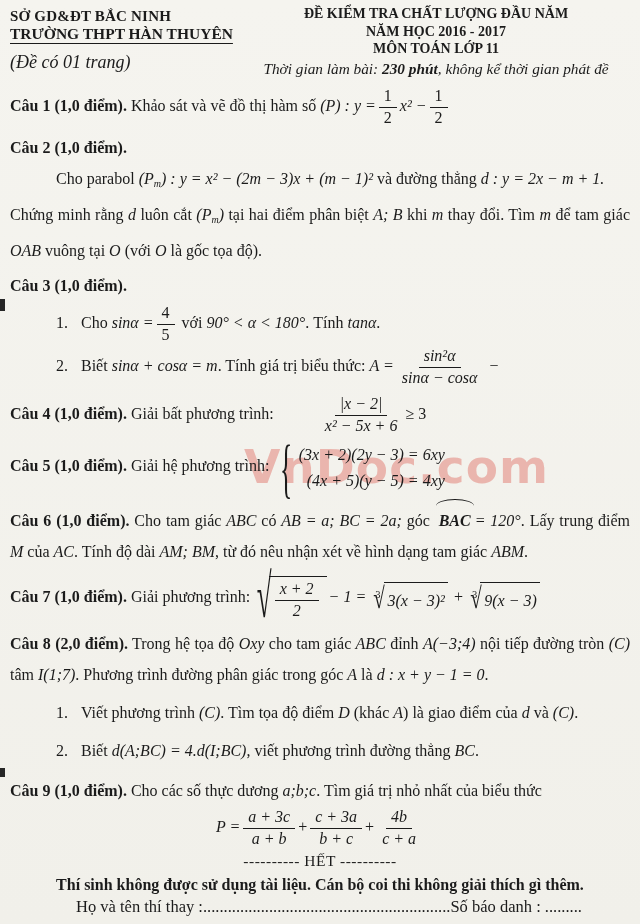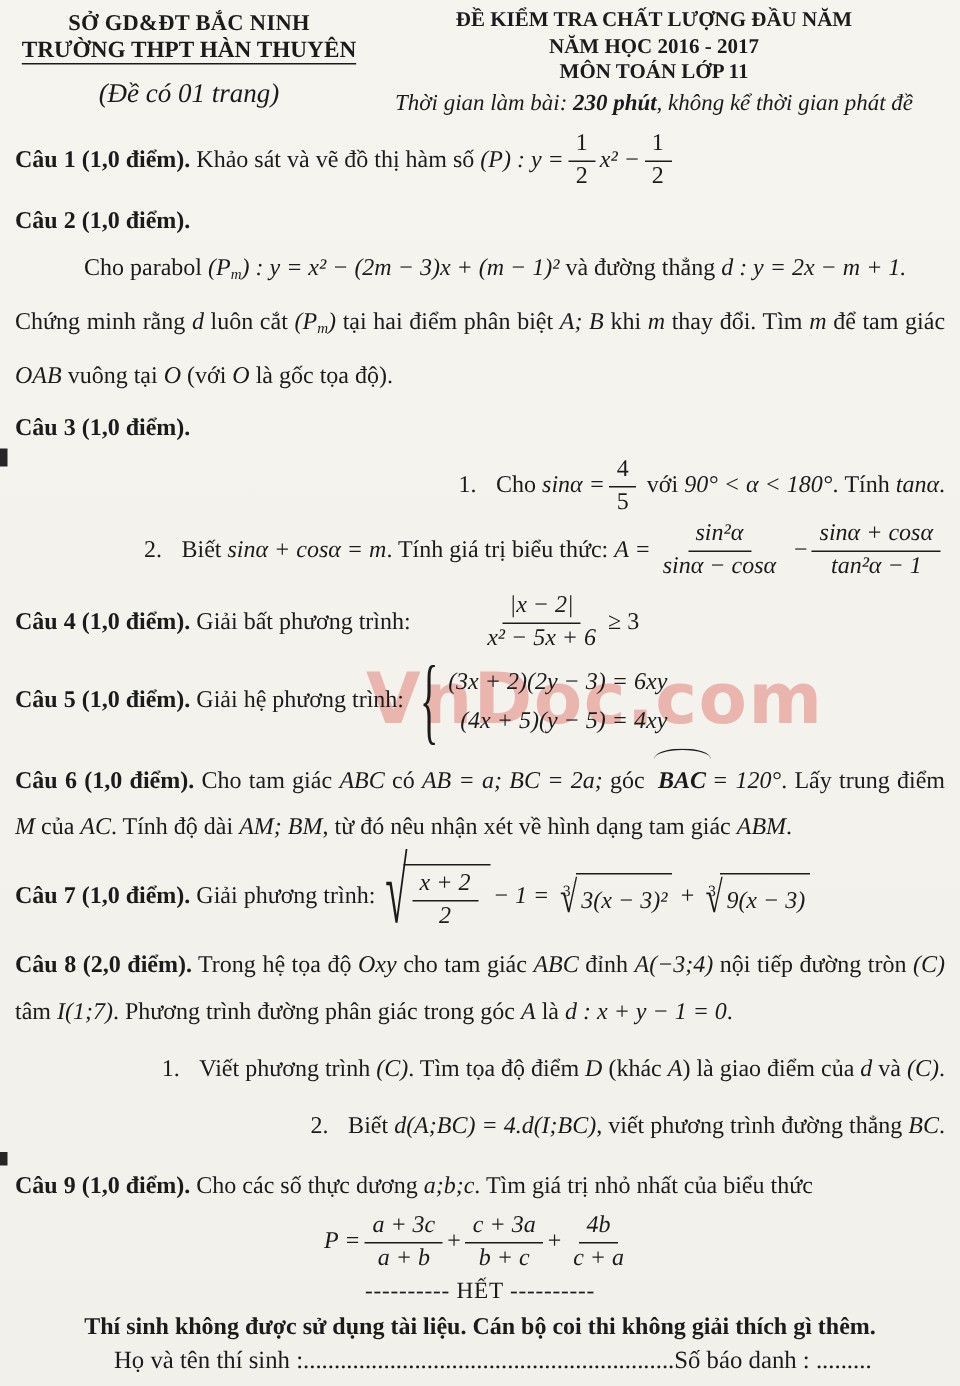--- a/index.html
+++ b/index.html
@@ -6,42 +6,42 @@
   body {
     width:640px; height:924px; overflow:hidden; position:relative;
     background:linear-gradient(#f5f4ef, #f1f0ea);
     font-family:"Liberation Serif","DejaVu Serif",serif;
     color:#1b1b1b; font-size:16px;
   }
   .page { padding:5px 10px 0 10px; position:relative; }
 
   
   .header { display:flex; }
-  .h-left { width:232px; text-align:center; padding-top:3px; }
+  .h-left { width:232px; text-align:left; padding-top:3px; }
   .dept   { font-weight:bold; font-size:15px; letter-spacing:.2px; }
   .school { font-weight:bold; font-size:15.5px; text-decoration:underline; text-underline-offset:4px; }
   .page-note { font-style:italic; font-size:18px; margin-top:9px; }
   .h-right { flex:1; text-align:center; }
   .title { font-weight:bold; font-size:14px; line-height:1.26; }
   .time-note { font-style:italic; font-size:15.3px; margin-top:2px; white-space:nowrap; }
   .time-note b { font-style:italic; }
 
   
   .para { margin:0; line-height:31px; }
   .just { text-align:justify; }
   .qlabel { font-weight:bold; }
   i { font-style:italic; }
   sub.msub { font-size:10px; vertical-align:-3px; }
   sub.msub i { font-style:italic; }
 
   .q1 { margin-top:9px; }
   .q2 { margin-top:4px; }
   .q2-intro { text-indent:46px; }
   .q3 { margin-top:4px; }
-  .item { padding-left:46px; margin-top:3px;text-align:right; }
+  .item { padding-left:46px; margin-top:3px; }
   .no { margin-right:13px; }
   .q4 { margin-top:7px; }
   .q4 .frac { margin-left:42px; }
   .q5 { margin-top:7px; position:relative; }
   .q5c { position:relative; z-index:1; }
   .q6 { margin-top:11px; }
   .q7 { margin-top:9px; }
   .q8 { margin-top:7px; }
   .q8 .item { margin-top:7px; }
   .q9 { margin-top:9px; }
@@ -131,24 +131,21 @@
 
   <section class="q q3">
     <p class="para"><b class="qlabel">Câu 3 (1,0 điểm).</b></p>
     <div class="item para"><span class="no">1.</span><span><span>Cho </span><i>sinα =</i></span><span class="frac">
           <span class="num">4</span>
           <span class="den">5</span>
         </span><span><span> với </span><i>90° &lt; α &lt; 180°</i><span>. Tính </span><i>tanα</i><span>.</span></span></div>
     <div class="item para"><span class="no">2.</span><span><span>Biết </span><i>sinα + cosα = m</i><span>. Tính giá trị biểu thức:  </span><i>A =</i></span><span class="frac mi">
           <span class="num">sin²α</span>
           <span class="den">sinα − cosα</span>
-        </span> <span>−</span><span class="frac mi">
-          <span class="num">sinα + cosα</span>
-          <span class="den">tan²α − 1</span>
-        </span></div>
+        </span> <span>−</span></div>
   </section>
 
   <section class="q q4">
     <p class="para"><b class="qlabel">Câu 4 (1,0 điểm).</b><span> Giải bất phương trình: </span><span class="frac mi">
           <span class="num">|x − 2|</span>
           <span class="den">x² − 5x + 6</span>
         </span><span>≥ 3</span></p>
   </section>
 
   <section class="q q5">
@@ -202,20 +199,20 @@
           <span class="den">b + c</span>
         </span><span>+</span><span class="frac mi">
           <span class="num">4b</span>
           <span class="den">c + a</span>
         </span></div>
   </section>
 
   <div class="het">---------- HẾT ----------</div>
   <div class="foot-note">Thí sinh không được sử dụng tài liệu. Cán bộ coi thi không giải thích gì thêm.</div>
   <div class="name-line">
-    <span class="nl-left"><span>Họ và tên thí sinh :</span><span>............................................................</span></span>
+    <span class="nl-left"><span>Họ và tên thí thay :</span><span>............................................................</span></span>
     <span class="nl-right"><span> Số báo danh : </span><span>.........</span></span>
   </div>
 
 </div>
 
 <div class="speck" style="top:299px;height:12px;"></div>
 <div class="speck" style="top:768px;height:9px;"></div>
 
 </body></html>

